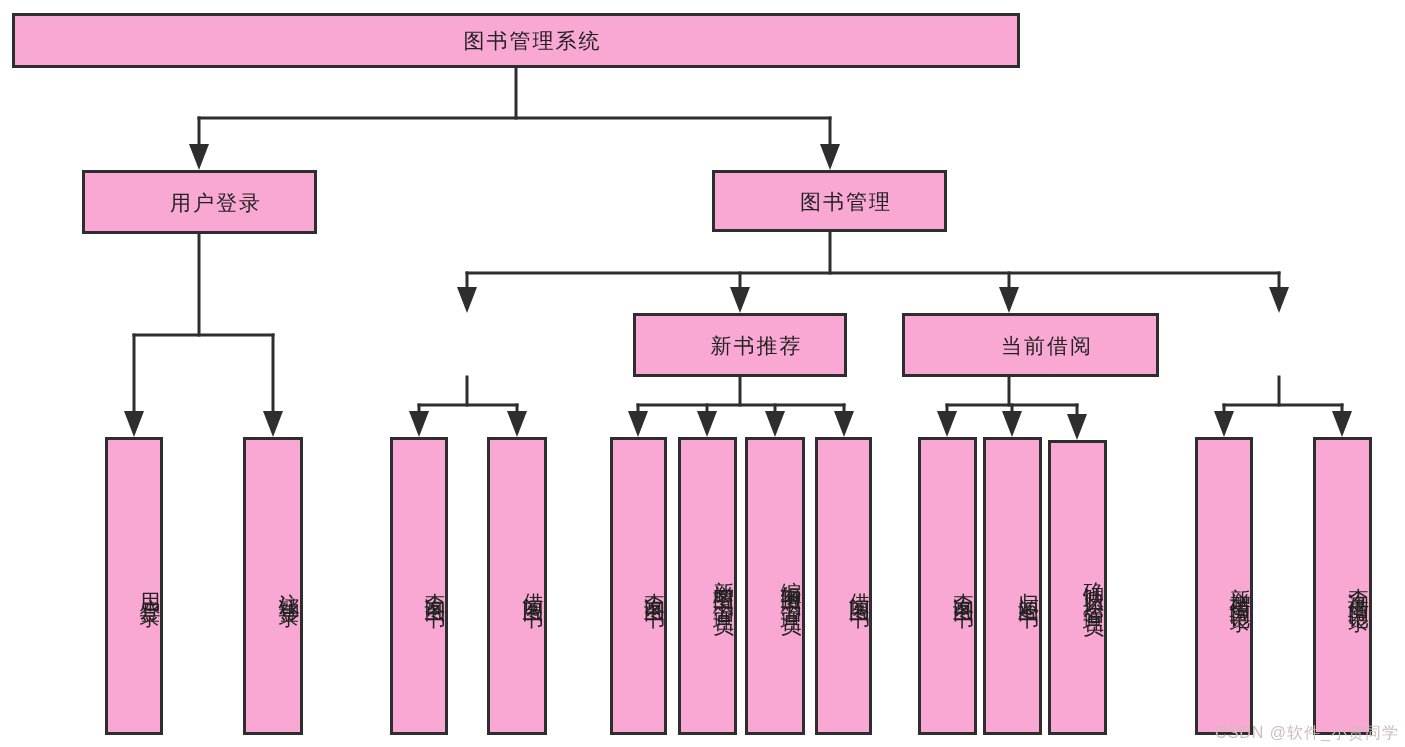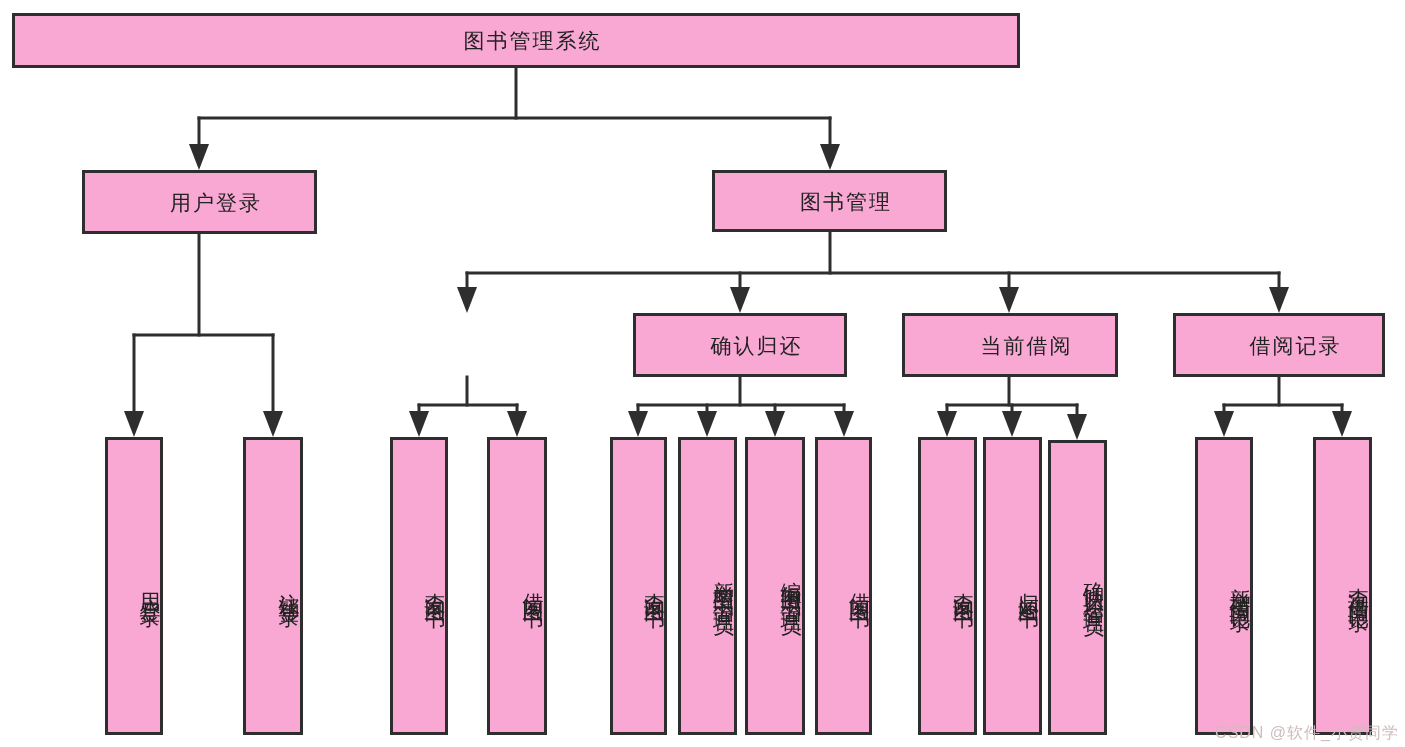--- a/index.html
+++ b/index.html
@@ -97,27 +97,24 @@
   </div>
 
   <div class="node" style="left:82px;top:170px;width:235px;height:64px">
     <span class="lbl">用户登录</span>
   </div>
   <div class="node" style="left:712px;top:170px;width:235px;height:62px">
     <span class="lbl">图书管理</span>
   </div>
 
   <div class="node" style="left:633px;top:313px;width:214px;height:64px">
-    <span class="lbl">确认归还</span>
+    <span class="lbl">新书推荐</span>
   </div>
-  <div class="node" style="left:902px;top:313px;width:216px;height:64px">
+  <div class="node" style="left:902px;top:313px;width:257px;height:64px">
     <span class="lbl">当前借阅</span>
-  </div>
-  <div class="node" style="left:1173px;top:313px;width:212px;height:64px">
-    <span class="lbl">借阅记录</span>
   </div>
 
   <div class="node vert" style="left:105px;top:437px;width:58px;height:298px">
     <span class="lbl">用户登录</span>
   </div>
   <div class="node vert" style="left:243px;top:437px;width:60px;height:298px">
     <span class="lbl">注销登录</span>
   </div>
 
   <div class="node vert" style="left:390px;top:437px;width:58px;height:298px">

